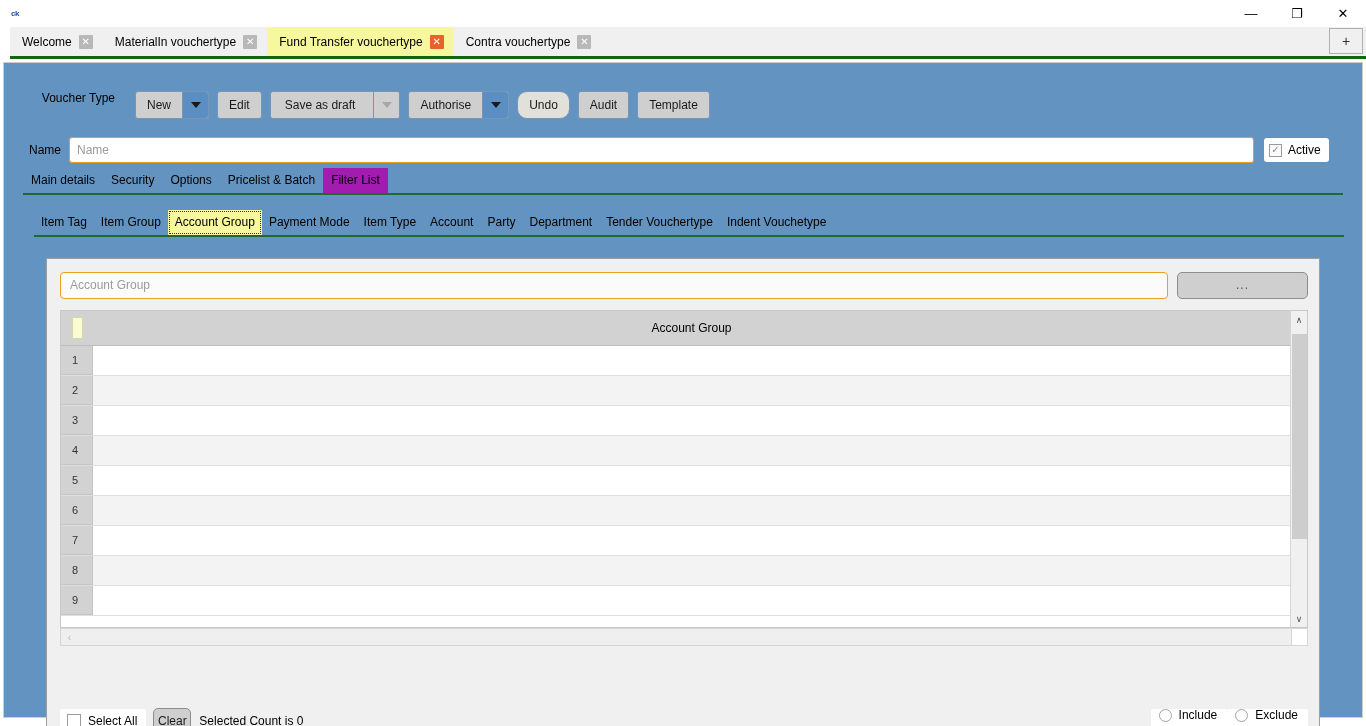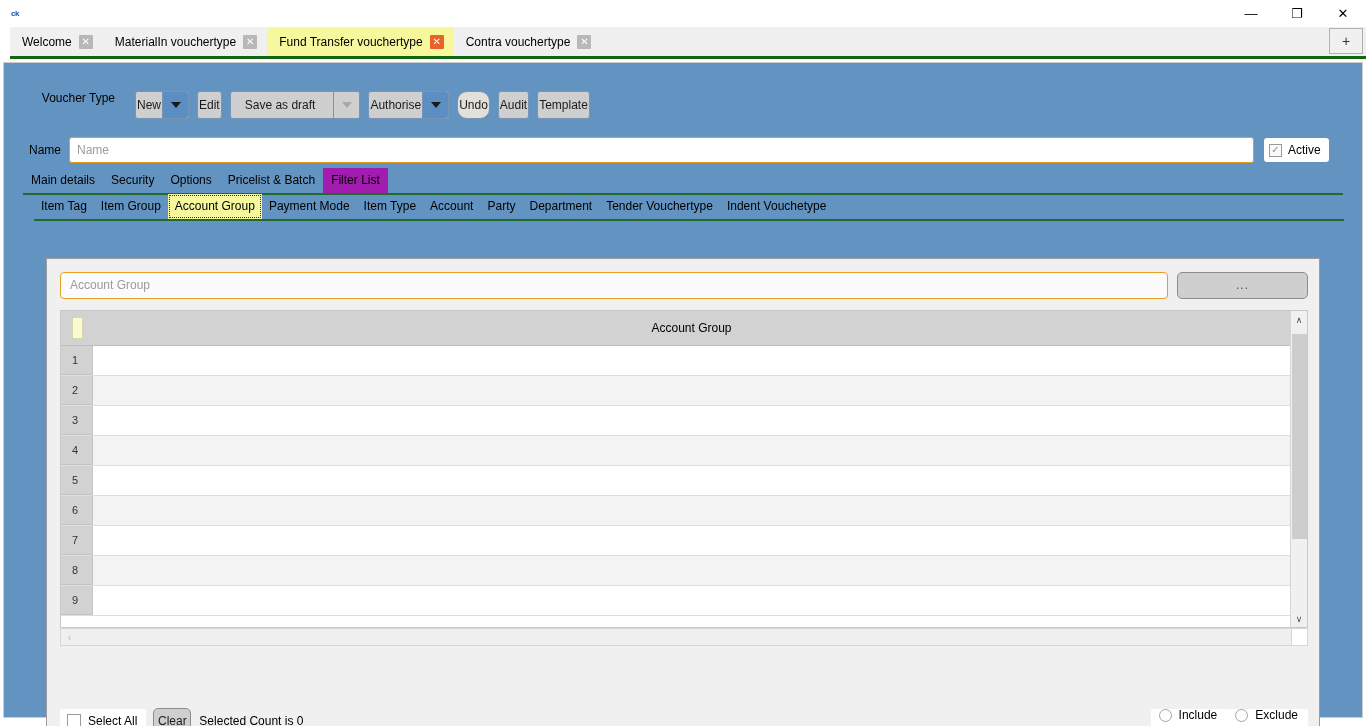--- a/index.html
+++ b/index.html
@@ -128,21 +128,21 @@
   .btn {
     height: 28px;
     border: 1px solid #7796b6;
     border-radius: 3px;
     background: #cfcfcf;
     font-size: 12px; color: #1a1a1a;
     display: flex; align-items: center;
     cursor: default;
     overflow: hidden;
   }
-  .btn .txt { padding: 0 1px; white-space: nowrap; }
+  .btn .txt { padding: 0 11px; white-space: nowrap; }
   .btn .split {
     width: 26px; height: 100%;
     background: #5b8fc4;
     display: flex; align-items: center; justify-content: center;
     border-left: 1px solid #7796b6;
   }
   .btn .split.dim { background: #cfcfcf; }
   .caret {
     width: 0; height: 0;
     border-left: 5px solid transparent;
@@ -191,21 +191,21 @@
   .ptab {
     font-size: 12px; color: #000;
     padding: 5px 8px 5px 8px;
     cursor: default;
     line-height: 15px;
   }
   .ptab.active { background: #a21caf; }
 
   
   #stabs {
-    position: absolute; left: 30px; top: 131px;
+    position: absolute; left: 30px; top: 147px;
     width: 1310px; height: 27px;
     display: flex; align-items: flex-end;
     border-bottom: 2px solid #1f6b2f;
   }
   .stab {
     font-size: 12px; color: #000;
     padding: 5px 7px;
     cursor: default;
     line-height: 15px;
   }

